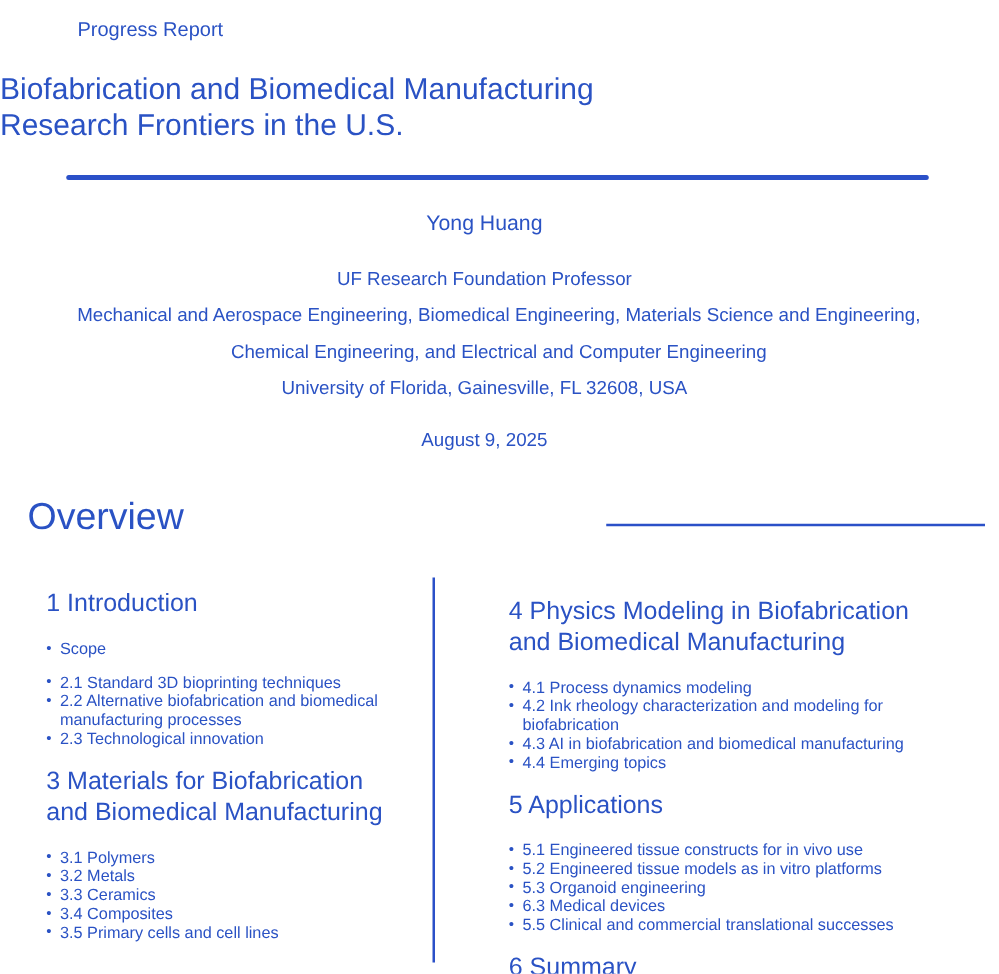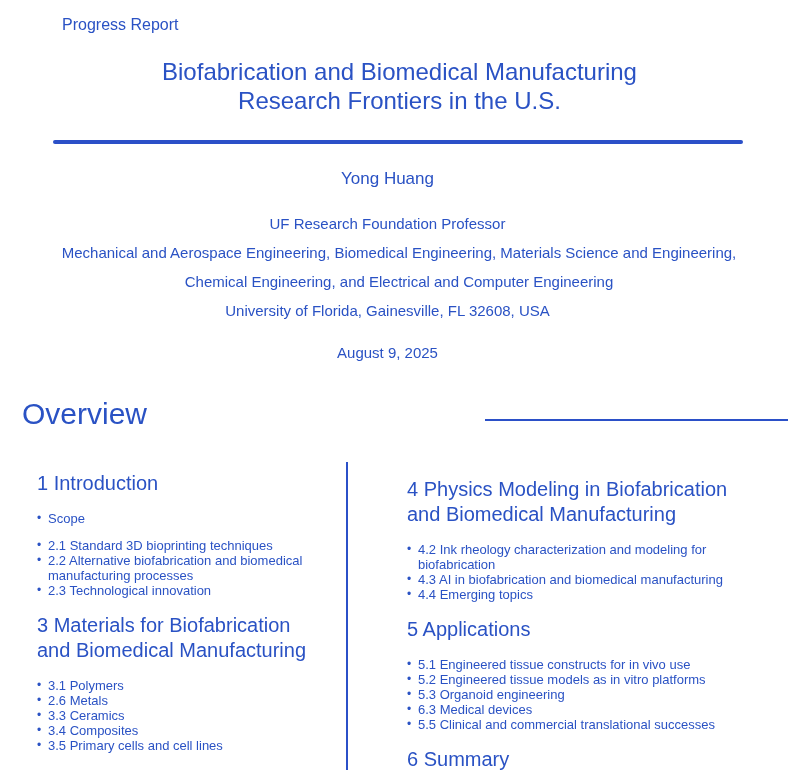--- a/index.html
+++ b/index.html
@@ -17,21 +17,21 @@
     left: 62px;
     top: 16px;
     font-size: 16px;
     white-space: nowrap;
   }
   .doc-title {
     position: absolute;
     left: 0;
     top: 57px;
     width: 799px;
-    text-align: center;
+    text-align: left;
     font-size: 24px;
     line-height: 29px;
   }
   .hrule {
     position: absolute;
     left: 53px;
     top: 140px;
     width: 690px;
     height: 4px;
     background: #2b50c8;
@@ -146,36 +146,37 @@
       <li class="toc-item">2.1 Standard 3D bioprinting techniques</li>
       <li class="toc-item">2.2 Alternative biofabrication and biomedical manufacturing processes</li>
       <li class="toc-item">2.3 Technological innovation</li>
     </ul>
   </section>
 
   <section class="toc-section">
     <h3 class="toc-title">3 Materials for Biofabrication and Biomedical Manufacturing</h3>
     <ul class="toc-items">
       <li class="toc-item">3.1 Polymers</li>
-      <li class="toc-item">2.6 Metals</li>
+      <li class="toc-item">3.2 Metals</li>
       <li class="toc-item">3.3 Ceramics</li>
       <li class="toc-item">3.4 Composites</li>
       <li class="toc-item">3.5 Primary cells and cell lines</li>
     </ul>
   </section>
 
 </div>
 
 <div class="toc-divider"></div>
 
 <div class="toc-col toc-col-right">
 
   <section class="toc-section">
     <h3 class="toc-title">4 Physics Modeling in Biofabrication and Biomedical Manufacturing</h3>
     <ul class="toc-items">
+      <li class="toc-item">4.1 Process dynamics modeling</li>
       <li class="toc-item">4.2 Ink rheology characterization and modeling for biofabrication</li>
       <li class="toc-item">4.3 AI in biofabrication and biomedical manufacturing</li>
       <li class="toc-item">4.4 Emerging topics</li>
     </ul>
   </section>
 
   <section class="toc-section">
     <h3 class="toc-title">5 Applications</h3>
     <ul class="toc-items">
       <li class="toc-item">5.1 Engineered tissue constructs for in vivo use</li>

